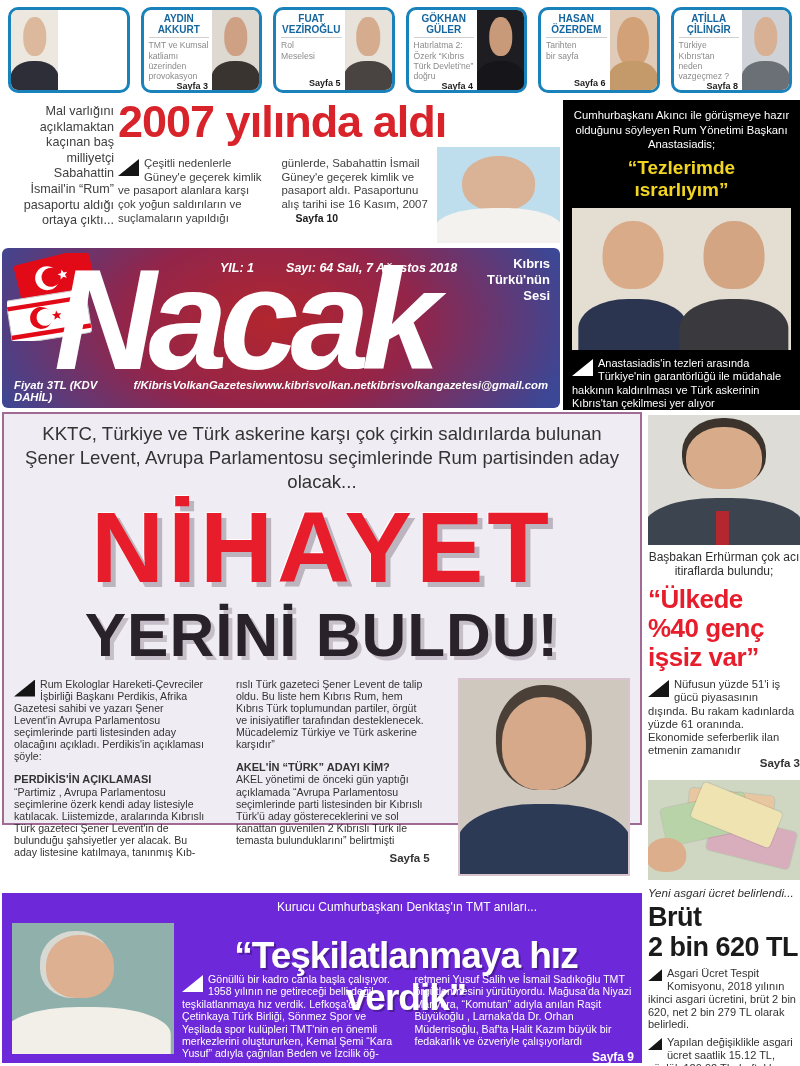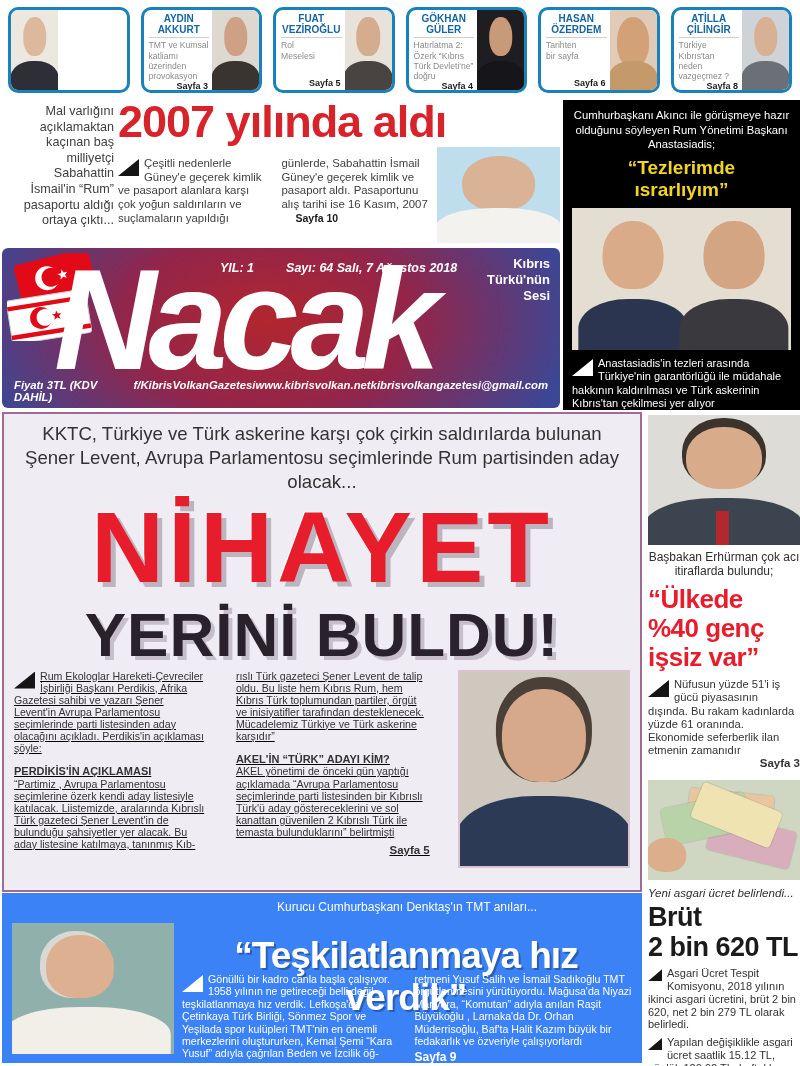--- a/index.html
+++ b/index.html
@@ -60,28 +60,28 @@
               font-size:142px; font-weight:bold; font-style:italic; letter-spacing:-8px; color:#fff; }
   .mh-meta { position:absolute; top:13px; left:218px; display:flex; gap:32px;
              font-size:12.5px; font-weight:bold; font-style:italic; }
   .mh-tag { position:absolute; top:8px; right:10px; text-align:right; font-size:13px;
             font-weight:bold; line-height:1.22; }
   .mh-info { position:absolute; bottom:5px; left:12px; right:12px; display:flex;
              justify-content:space-between; font-size:11.3px; font-weight:bold; font-style:italic; }
   .flags { position:absolute; top:5px; left:5px; }
 
   
-  .mainbox { position:absolute; top:412px; left:2px; width:640px; height:480px;
+  .mainbox { position:absolute; top:412px; left:2px; width:640px; height:413px;
              background:#efecf3; border:2px solid #a06a94; padding:8px 10px 6px; }
   .lead { font-size:18.6px; color:#333; text-align:center; line-height:1.3; width:97%; margin:0 auto; }
   .nihayet { text-align:center; font-size:101px; font-weight:700; color:#e71d2c; letter-spacing:4px;
              line-height:1.04; text-shadow:5px 5px 0 #bcb4be, -1px -1px 0 #fff; }
   .yerini { text-align:center; font-size:62px; font-weight:800; color:#2a222b; letter-spacing:1px;
             line-height:1.0; text-shadow:4px 4px 0 #c6bfc9; margin-top:4px; }
-  .body-row { display:flex; gap:28px; margin-top:4px;text-decoration:underline; }
+  .body-row { display:flex; gap:28px; margin-top:12px; }
   .bcol { width:212px; font-size:10.6px; line-height:1.14; color:#333; }
   .bcol .sub { font-weight:bold; margin-top:11px; font-size:11px; }
   .bcol .pgline { text-align:right; font-weight:bold; font-size:11.5px; margin-top:6px; }
   .levent { width:188px; height:198px; border:2px solid #d9c3cf; }
 
   
   .tri { float:left; width:14px; height:12px; background:#151515;
          clip-path:polygon(0 100%,100% 100%,100% 0); margin:2px 5px 0 0; }
   .tri.big { width:21px; height:17px; }
   .tri.w { background:#fff; }
@@ -93,29 +93,29 @@
   .r-head { font-size:26px; font-weight:bold; color:#e71d2c; line-height:1.12; margin-top:6px; letter-spacing:-0.5px; }
   .r-body { font-size:11.2px; line-height:1.18; margin-top:6px; }
   .r-body .pgline { text-align:right; font-weight:bold; font-size:11.5px; }
   .money { width:152px; height:100px; margin-top:9px; --pbg:#cfd6c2; }
   .w-cap { font-size:11.6px; margin-top:6px; color:#2e2e2e;font-style:italic; }
   .w-head { font-size:27px; font-weight:bold; color:#1b1b1b; line-height:1.1; margin-top:4px; letter-spacing:-0.5px; }
   .w-par { font-size:11px; line-height:1.16; margin-top:5px; }
 
   
   .bluebox { position:absolute; top:893px; left:2px; width:640px; height:170px;
-             background:#3b82f6; color:#fff;padding-left:24px; }
+             background:#6d28d9; color:#fff;padding-left:24px; }
   .bb-kicker { position:absolute; top:7px; left:180px; right:10px; text-align:center; font-size:12px; }
   .bb-head { position:absolute; top:22px; left:172px; right:4px; text-align:center; font-size:37px;
              font-weight:bold; letter-spacing:-1px; text-shadow:2px 2px 0 rgba(0,0,0,.28);margin-top:20px; }
   .bb-photo { position:absolute; left:10px; top:30px; width:162px; height:131px; }
   .bb-cols { position:absolute; left:180px; top:80px; right:8px; display:flex; gap:13px;
              font-size:10.6px; line-height:1.17; }
   .bb-cols .c { flex:1; }
-  .bb-pg { text-align:left; font-weight:bold; font-size:12px; margin-top:3px; }
+  .bb-pg { text-align:right; font-weight:bold; font-size:12px; margin-top:3px; }
 </style>
 </head>
 <body>
 
 <div class="page">
 
   <div class="strip">
     <div class="colbox">
       <div class="photo cphoto" style="--pbg:#ece7df;--skin:#dcb99c;--suit:#2e2e38">
           <i class="head"></i>

